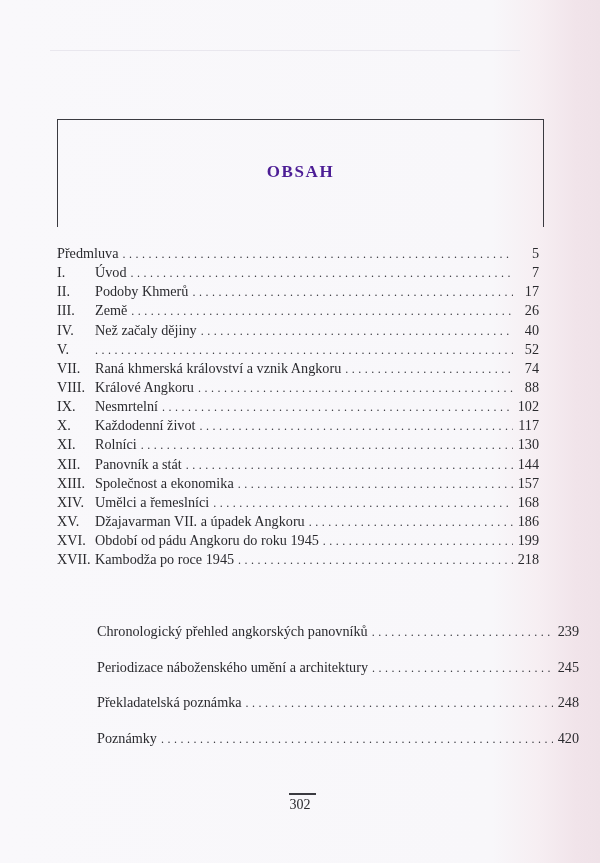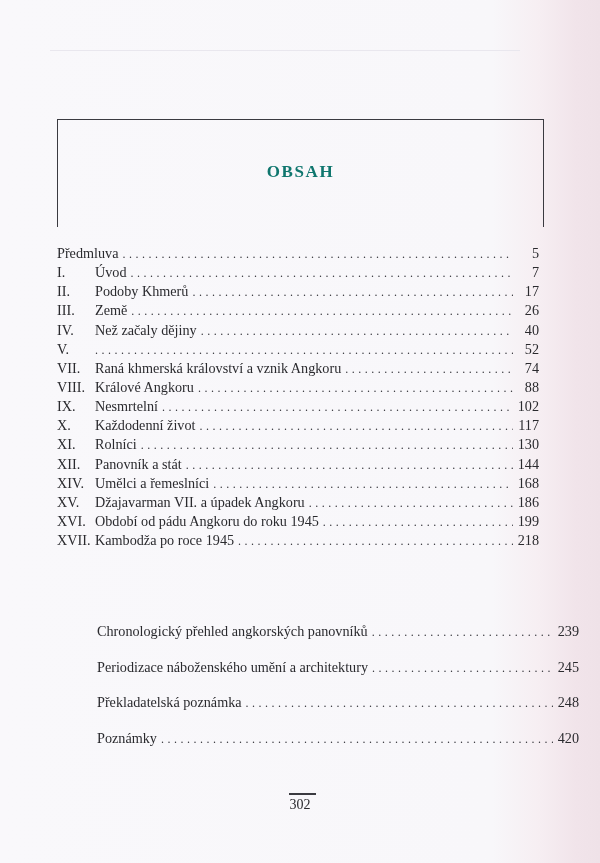--- a/index.html
+++ b/index.html
@@ -17,21 +17,21 @@
     .title-box {
       position: absolute; left: 57px; top: 119px; width: 487px; height: 108px;
       border-top: 1.5px solid #3a3a40;
       border-left: 1.5px solid #3a3a40;
       border-right: 1.5px solid #3a3a40;
       box-sizing: border-box;
     }
     .title {
       position: absolute; left: 0; right: 0; top: 42px;
       text-align: center; font-weight: bold; font-size: 17px; letter-spacing: 1.6px;
-      color: #0f766e;
+      color: #4c1d95;
     }
     .toc { position: absolute; left: 57px; top: 244px; width: 482px; }
     .row {
       display: flex; align-items: baseline; height: 19.15px;
       font-size: 14.2px; line-height: 19px; white-space: nowrap;
     }
     .num { width: 38px; flex: 0 0 38px; }
     .label { flex: 0 0 auto; padding-right: 4px; }
     .dots {
       flex: 1 1 auto; overflow: hidden; color: #3a3a40;
@@ -127,20 +127,26 @@
     <span class="dots"></span>
     <span class="page">130</span>
   </div>
   <div class="row">
     <span class="num">XII.</span>
     <span class="label">Panovník a stát</span>
     <span class="dots"></span>
     <span class="page">144</span>
   </div>
   <div class="row">
+    <span class="num">XIII.</span>
+    <span class="label">Společnost a ekonomika</span>
+    <span class="dots"></span>
+    <span class="page">157</span>
+  </div>
+  <div class="row">
     <span class="num">XIV.</span>
     <span class="label">Umělci a řemeslníci</span>
     <span class="dots"></span>
     <span class="page">168</span>
   </div>
   <div class="row">
     <span class="num">XV.</span>
     <span class="label">Džajavarman VII. a úpadek Angkoru</span>
     <span class="dots"></span>
     <span class="page">186</span>

